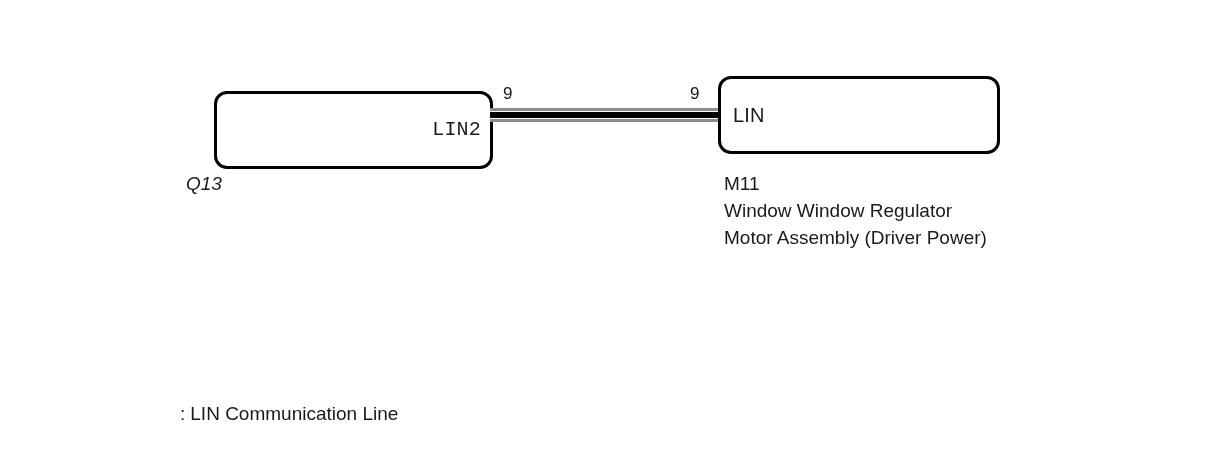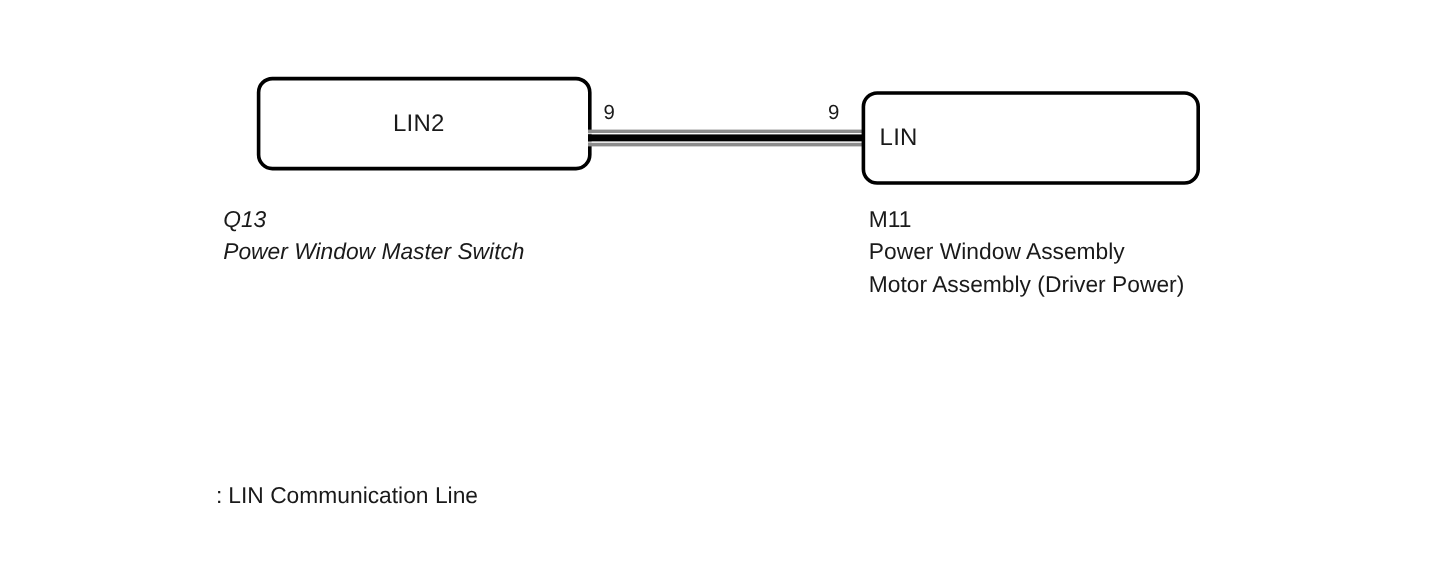--- a/index.html
+++ b/index.html
@@ -22,24 +22,25 @@
     position: absolute;
     box-sizing: border-box;
     background: #ffffff;
     border: 3px solid #000000;
     border-radius: 13px;
     display: flex;
     align-items: center;
   }
   #box-master {
     left: 214px;
-    top: 64px;
+    top: 91px;
     width: 279px;
     height: 78px;
-    justify-content: center;
+    justify-content: flex-end;
+    font-family: Liberation Mono, monospace;
   }
   #box-motor {
     left: 718px;
     top: 76px;
     width: 282px;
     height: 78px;
     justify-content: flex-start;
   }
   .terminal-label {
     font-size: 20px;
@@ -149,26 +150,25 @@
   </div>
 
   <span class="pin-number" id="pin-right">9</span>
 
   <div class="ecu-box" id="box-motor">
     <span class="terminal-label">LIN</span>
   </div>
 
   <div class="caption" id="caption-master">
     <span class="caption-line">Q13</span>
-    <span class="caption-line">Power Window Master Switch</span>
   </div>
 
   <div class="caption" id="caption-motor">
     <span class="caption-line">M11</span>
-    <span class="caption-line">Power Window Assembly</span>
+    <span class="caption-line">Window Window Regulator</span>
     <span class="caption-line">Motor Assembly (Driver Power)</span>
   </div>
 
   <div id="legend">
     <span id="legend-swatch">
       <span class="band-outer"></span>
       <span class="band-gap"></span>
       <span class="band-core"></span>
       <span class="band-gap"></span>
       <span class="band-outer"></span>

